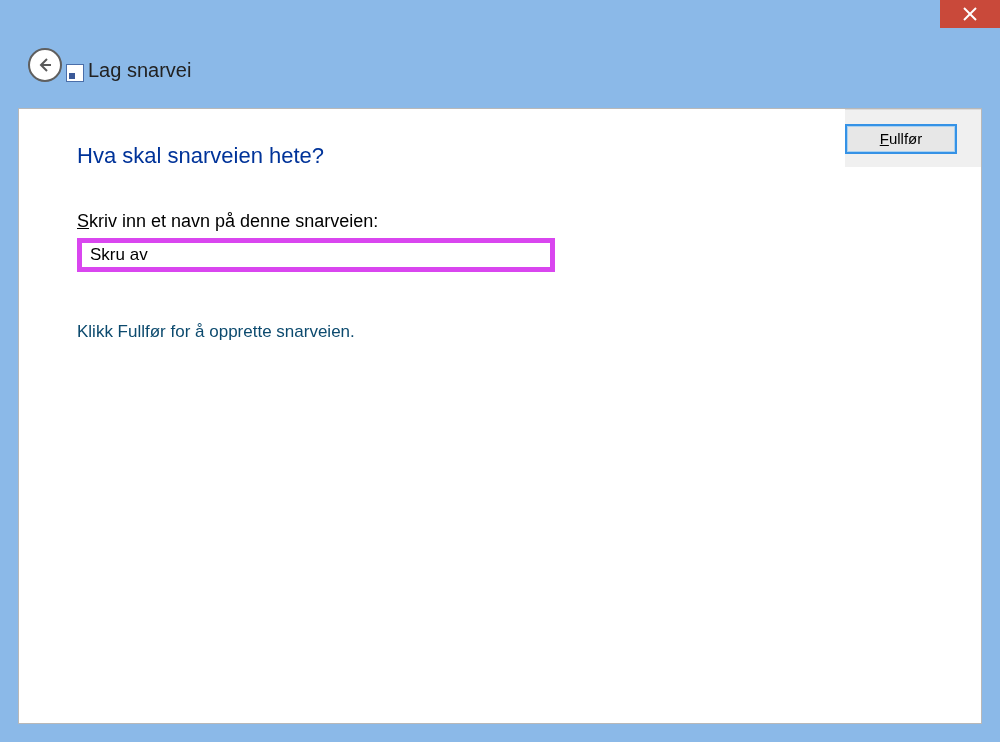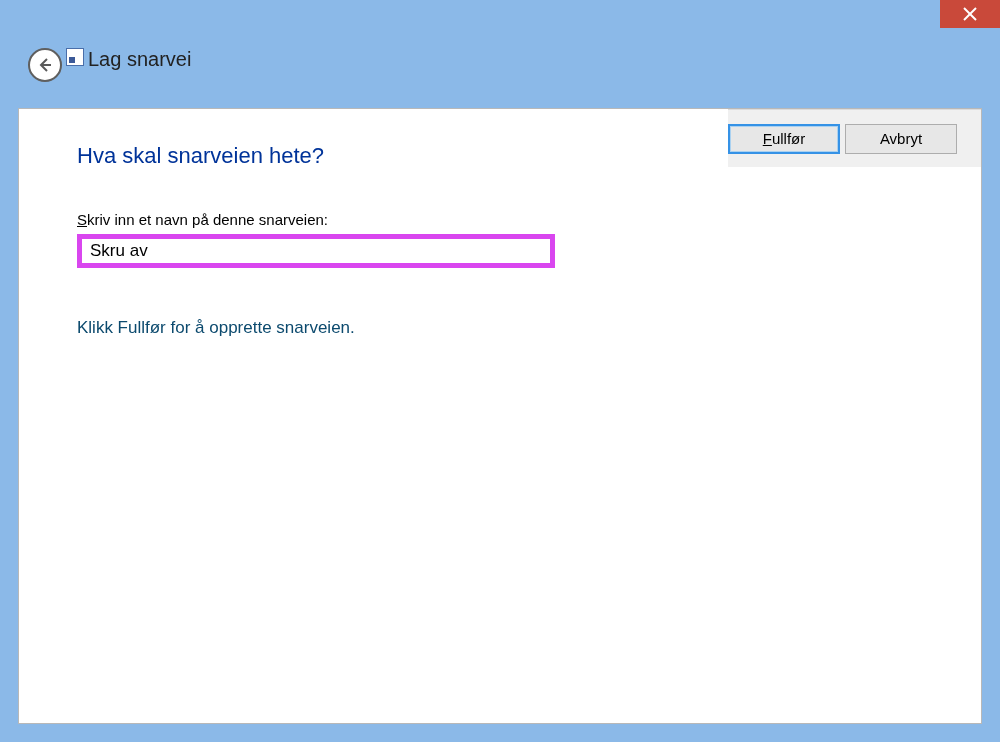--- a/index.html
+++ b/index.html
@@ -32,21 +32,21 @@
     }
     .close-btn svg {
       width: 14px;
       height: 14px;
     }
 
     
     .header-row {
       padding: 10px 30px 20px 28px;
       display: flex;
-      align-items: flex-start;
+      align-items: flex-end;
       gap: 4px;
     }
     .back-btn {
       width: 34px;
       height: 34px;
       border-radius: 50%;
       border: 2px solid #5f5f5f;
       background: #ffffff;
       display: flex;
       align-items: center;
@@ -97,21 +97,21 @@
       flex: 1;
       padding: 34px 58px;
     }
     .question {
       color: #003399;
       font-size: 22px;
       font-weight: 400;
       margin-bottom: 42px;
     }
     .field-label {
-      font-size: 15px;
+      font-size: 18px;
       color: #000;
       margin-bottom: 6px;
     }
     .underline {
       text-decoration: underline;
     }
     .text-input {
       width: 478px;
       height: 34px;
       border: 5px solid #d946ef;
@@ -185,15 +185,14 @@
 
     <input type="text" class="text-input" value="Skru av" style="">
 
     <div class="instruction">Klikk Fullfør for å opprette snarveien.</div>
   </div>
 
   <div class="footer">
     <button class="btn primary">
       <span class="underline">F</span><span>ullfør</span>
     </button>
-    <button class="btn">Avbryt</button>
   </div>
 </div>
 
 </body></html>

